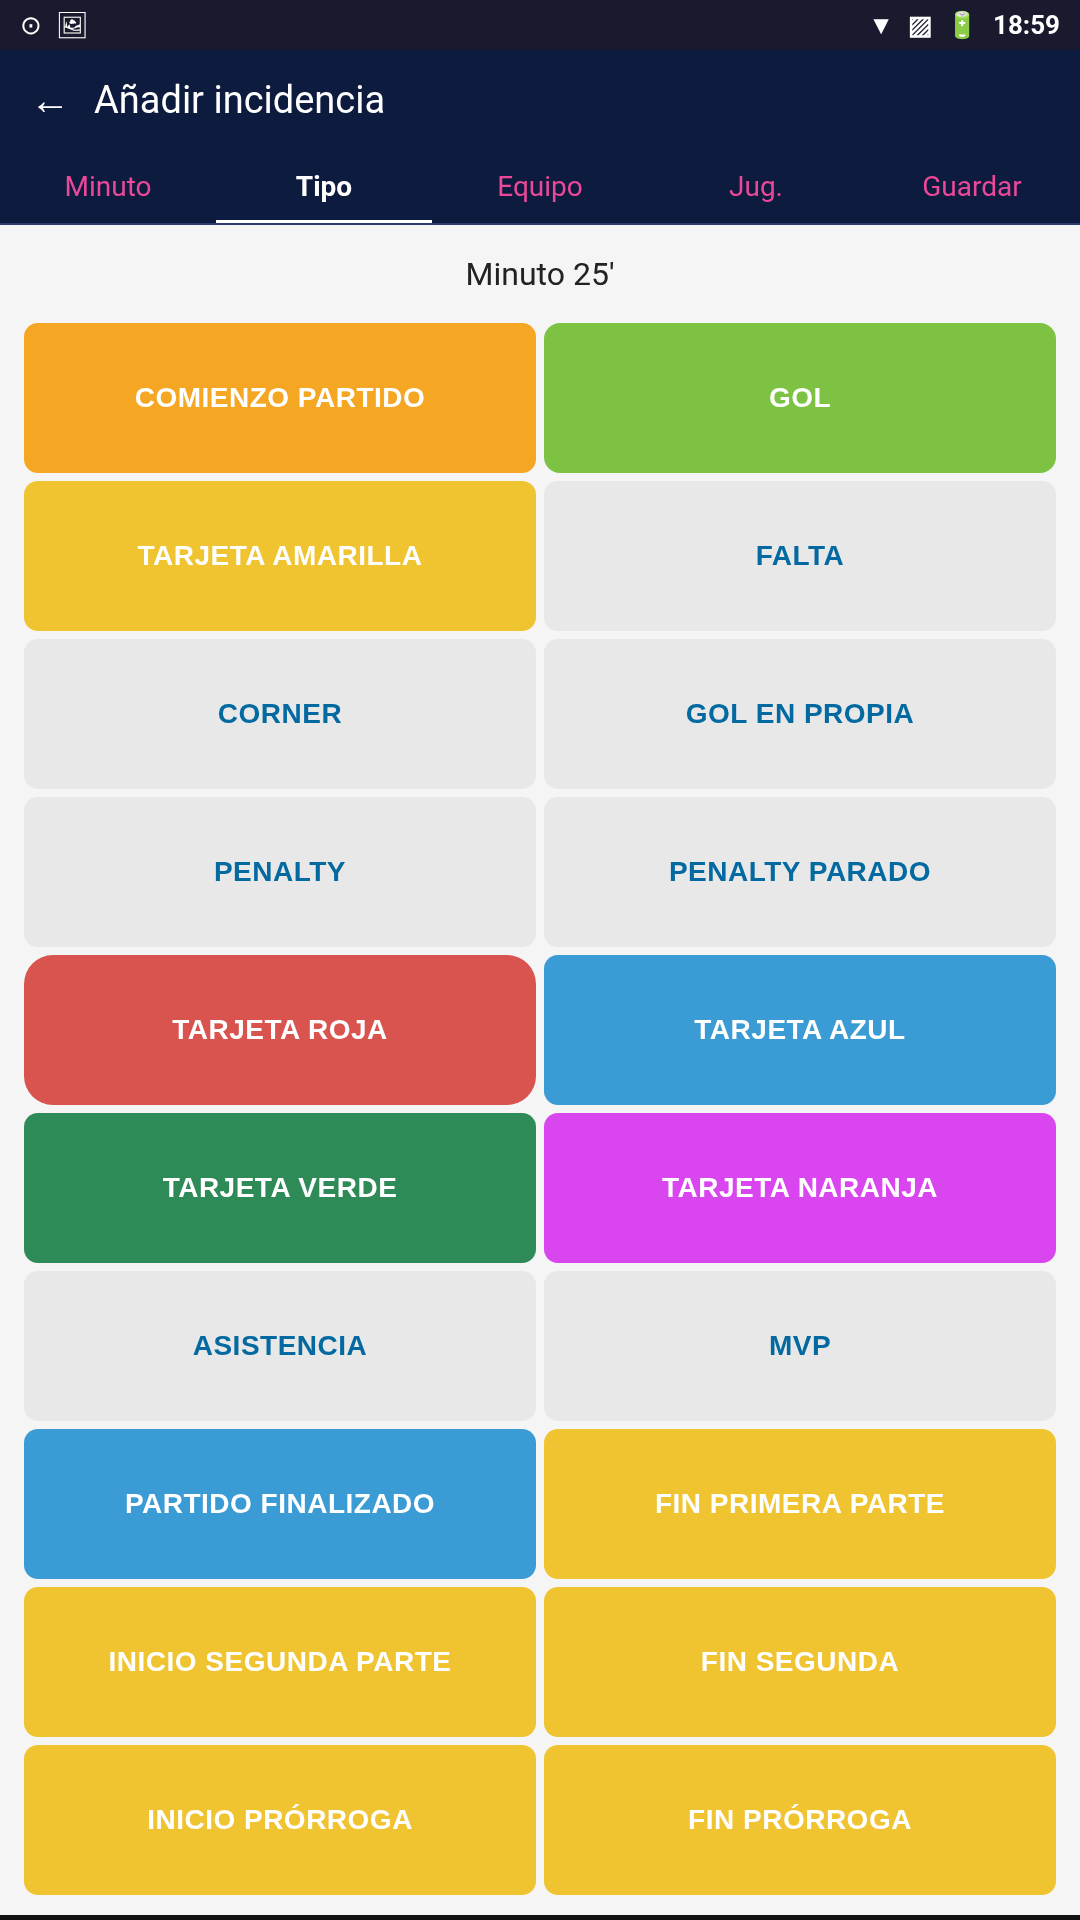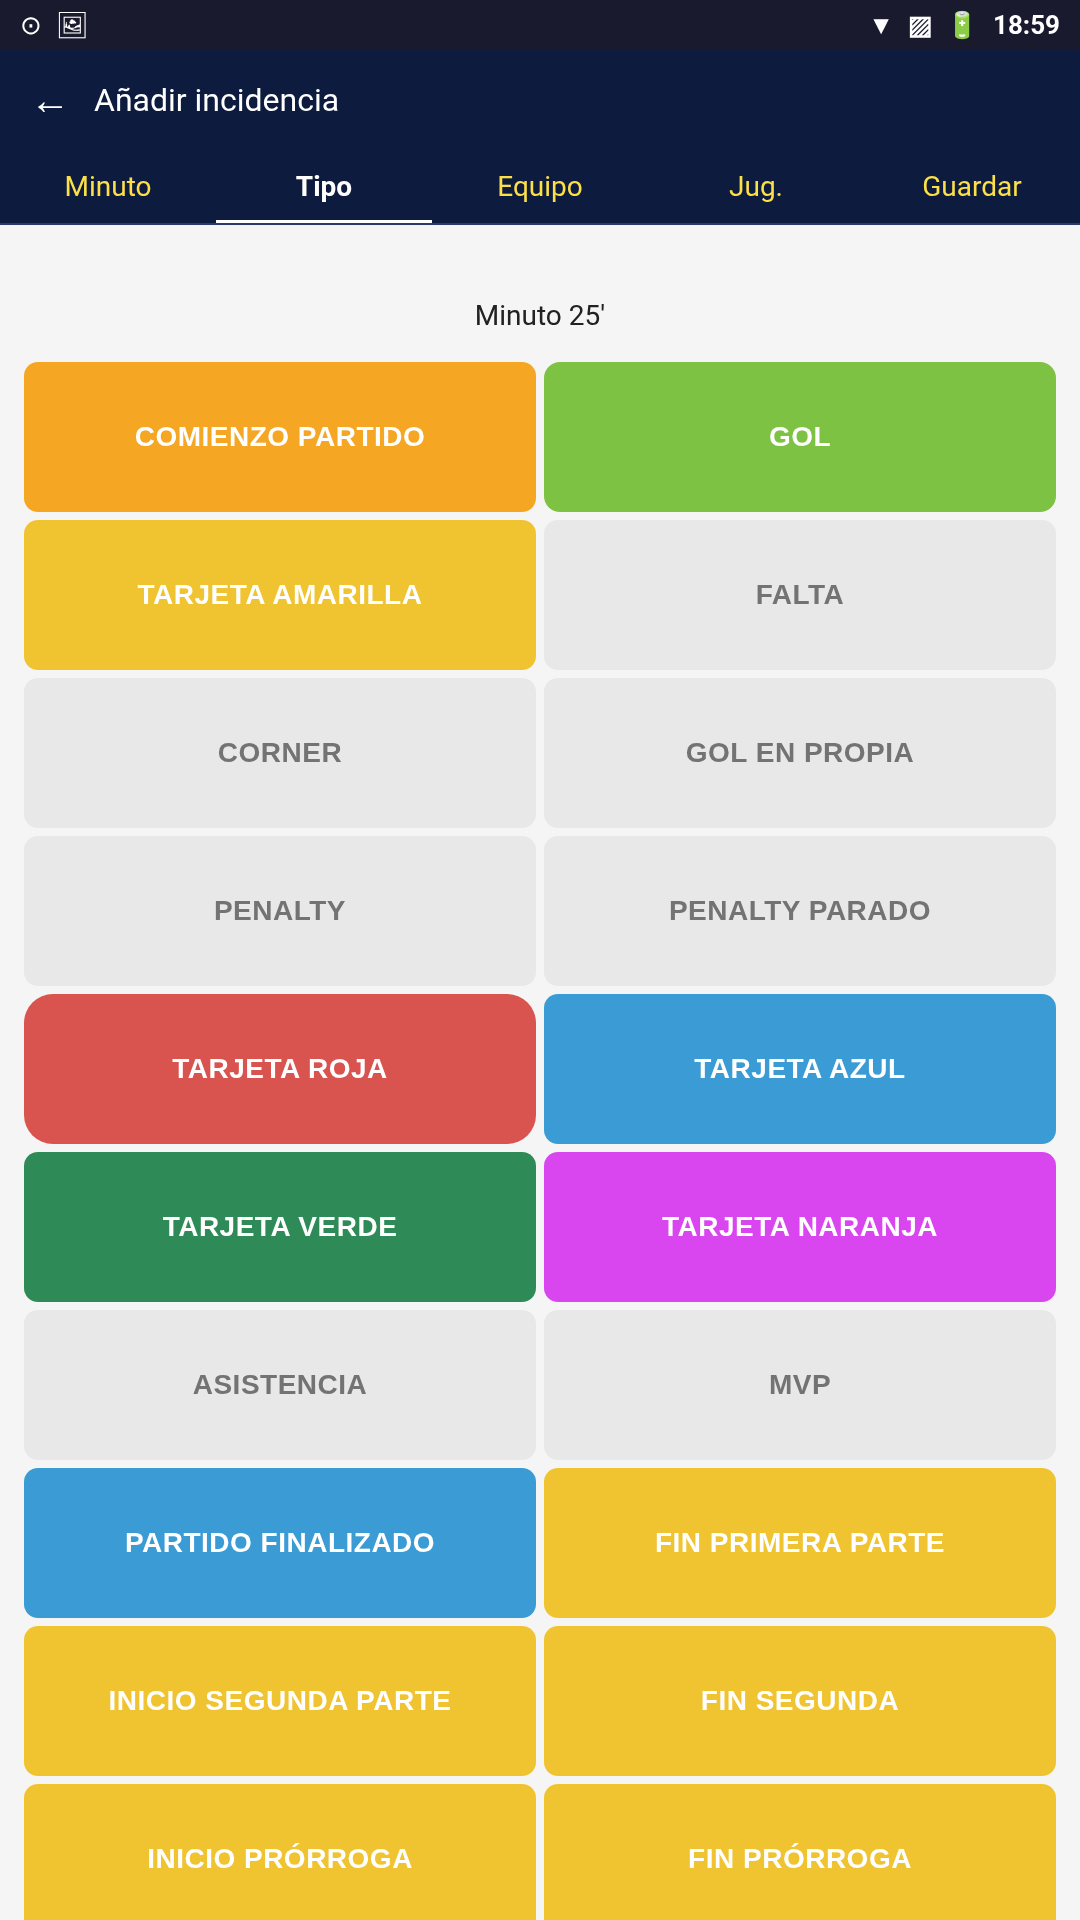--- a/index.html
+++ b/index.html
@@ -39,36 +39,36 @@
     }
     .back-btn {
       color: white;
       font-size: 40px;
       cursor: pointer;
       background: none;
       border: none;
       line-height: 1;
     }
     .app-bar-title {
-      font-size: 32px;
+      font-size: 38px;
       font-weight: 400;
       color: white;
     }
 
     
     .tabs {
       background: #0d1b3e;
       display: flex;
       border-bottom: 2px solid #2a3a6e;
     }
     .tab {
       flex: 1;
       text-align: center;
       padding: 20px 10px;
-      color: #fde047;
+      color: #ec4899;
       font-size: 28px;
       cursor: pointer;
       position: relative;
     }
     .tab.active {
       color: white;
       font-weight: bold;
     }
     .tab.active::after {
       content: '';
@@ -82,25 +82,24 @@
 
     
     .content {
       flex: 1;
       background: #f5f5f5;
       padding: 30px 24px 20px;
     }
 
     .minuto-label {
       text-align: center;
-      font-size: 28px;
+      font-size: 32px;
       color: #222;
       margin-bottom: 30px;
       font-weight: 400;
-      margin-top: 44px;
     }
 
     
     .grid {
       display: grid;
       grid-template-columns: repeat(2, 1fr);
       gap: 8px;
     }
 
     .tile {
@@ -117,21 +116,21 @@
       min-height: 150px;
       letter-spacing: 0.5px;
       border: none;
       outline: none;
       text-transform: uppercase;
     }
 
     .tile-orange { background: #f5a623; color: white; }
     .tile-green-bright { background: #7dc242; color: white; border-radius: 16px; }
     .tile-yellow { background: #f0c330; color: white; }
-    .tile-gray { background: #e8e8e8; color: #737373; }
+    .tile-gray { background: #e8e8e8; color: #0369a1; }
     .tile-red { background: #d9534f; color: white; border-radius: 29px; }
     .tile-blue { background: #3a9bd5; color: white; }
     .tile-green-dark { background: #2e8b57; color: white; }
     .tile-orange-dark { background: #d946ef; color: white; }
 
     
     .bottom-nav {
       background: #111;
       height: 90px;
       display: flex;

